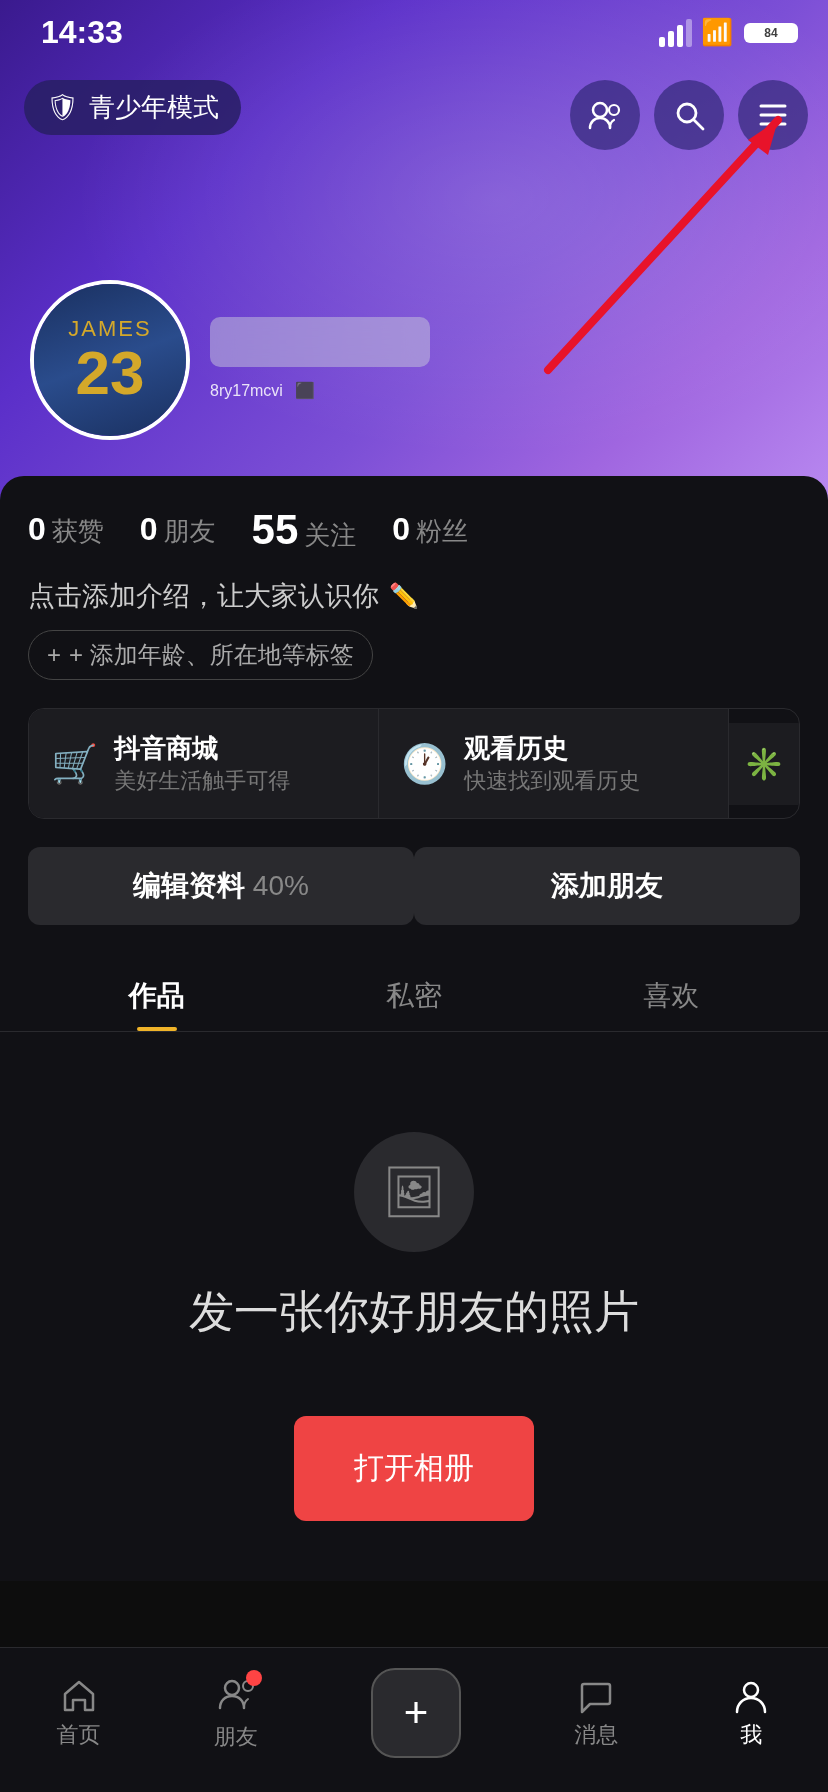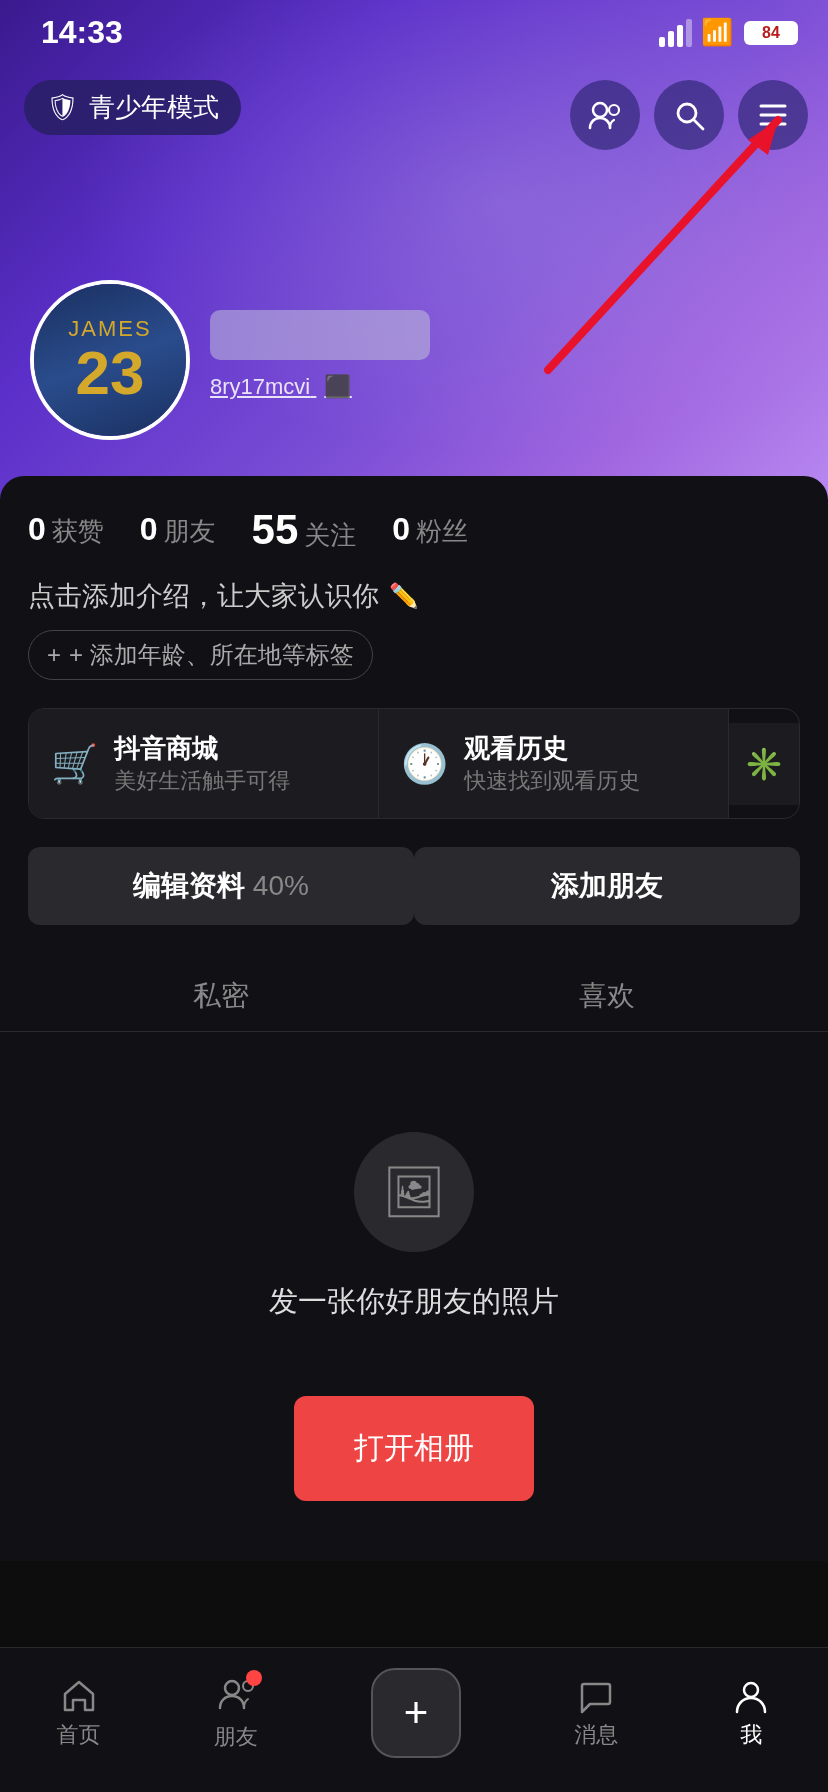--- a/index.html
+++ b/index.html
@@ -46,23 +46,23 @@
     }
     .wifi-icon {
       font-size: 26px;
       color: #fff;
     }
     .battery-box {
       display: flex;
       align-items: center;
       justify-content: center;
       background: #fff;
-      color: #b91c1c;
+      color: #404040;
       border-radius: 6px;
-      font-size: 16px;
+      font-size: 12px;
       font-weight: 700;
       padding: 3px 7px;
       min-width: 54px;
     }
 
     
     .profile-header {
       position: relative;
       width: 100%;
       height: 500px;
@@ -171,22 +171,21 @@
       background: rgba(200,200,220,0.5);
       backdrop-filter: blur(12px);
       -webkit-backdrop-filter: blur(12px);
       border-radius: 10px;
       height: 50px;
       width: 220px;
       margin-bottom: 14px;
     }
     .profile-id {
       color: rgba(255,255,255,0.85);
-      font-size: 22px;
-      text-decoration: underline;
+      font-size: 16px;
     }
 
     
     .profile-body {
       background: #111115;
       border-radius: 24px 24px 0 0;
       margin-top: -24px;
       position: relative;
       z-index: 2;
       padding: 30px 28px 0;
@@ -363,21 +362,21 @@
       background: #2a2a2e;
       display: flex;
       align-items: center;
       justify-content: center;
     }
     .empty-icon {
       font-size: 50px;
       color: #888;
     }
     .empty-text {
-      font-size: 29px;
+      font-size: 45px;
       color: #ddd;
       font-weight: 500;
     }
     .open-album-btn {
       background: #ef4444;
       border: none;
       border-radius: 12px;
       padding: 32px 60px;
       font-size: 30px;
       color: #fff;
@@ -597,20 +596,23 @@
       <span>编辑资料</span>
       <span class="progress-text"> 40%</span>
     </button>
     <button class="action-btn">
       <span>添加朋友</span>
     </button>
   </div>
 
   
   <div class="tabs-row">
+    <div class="tab-item active">
+      <span>作品</span>
+    </div>
     <div class="tab-item">
       <span>私密</span>
     </div>
     <div class="tab-item">
       <span>喜欢</span>
     </div>
   </div>
 
   
   <div class="content-empty">

